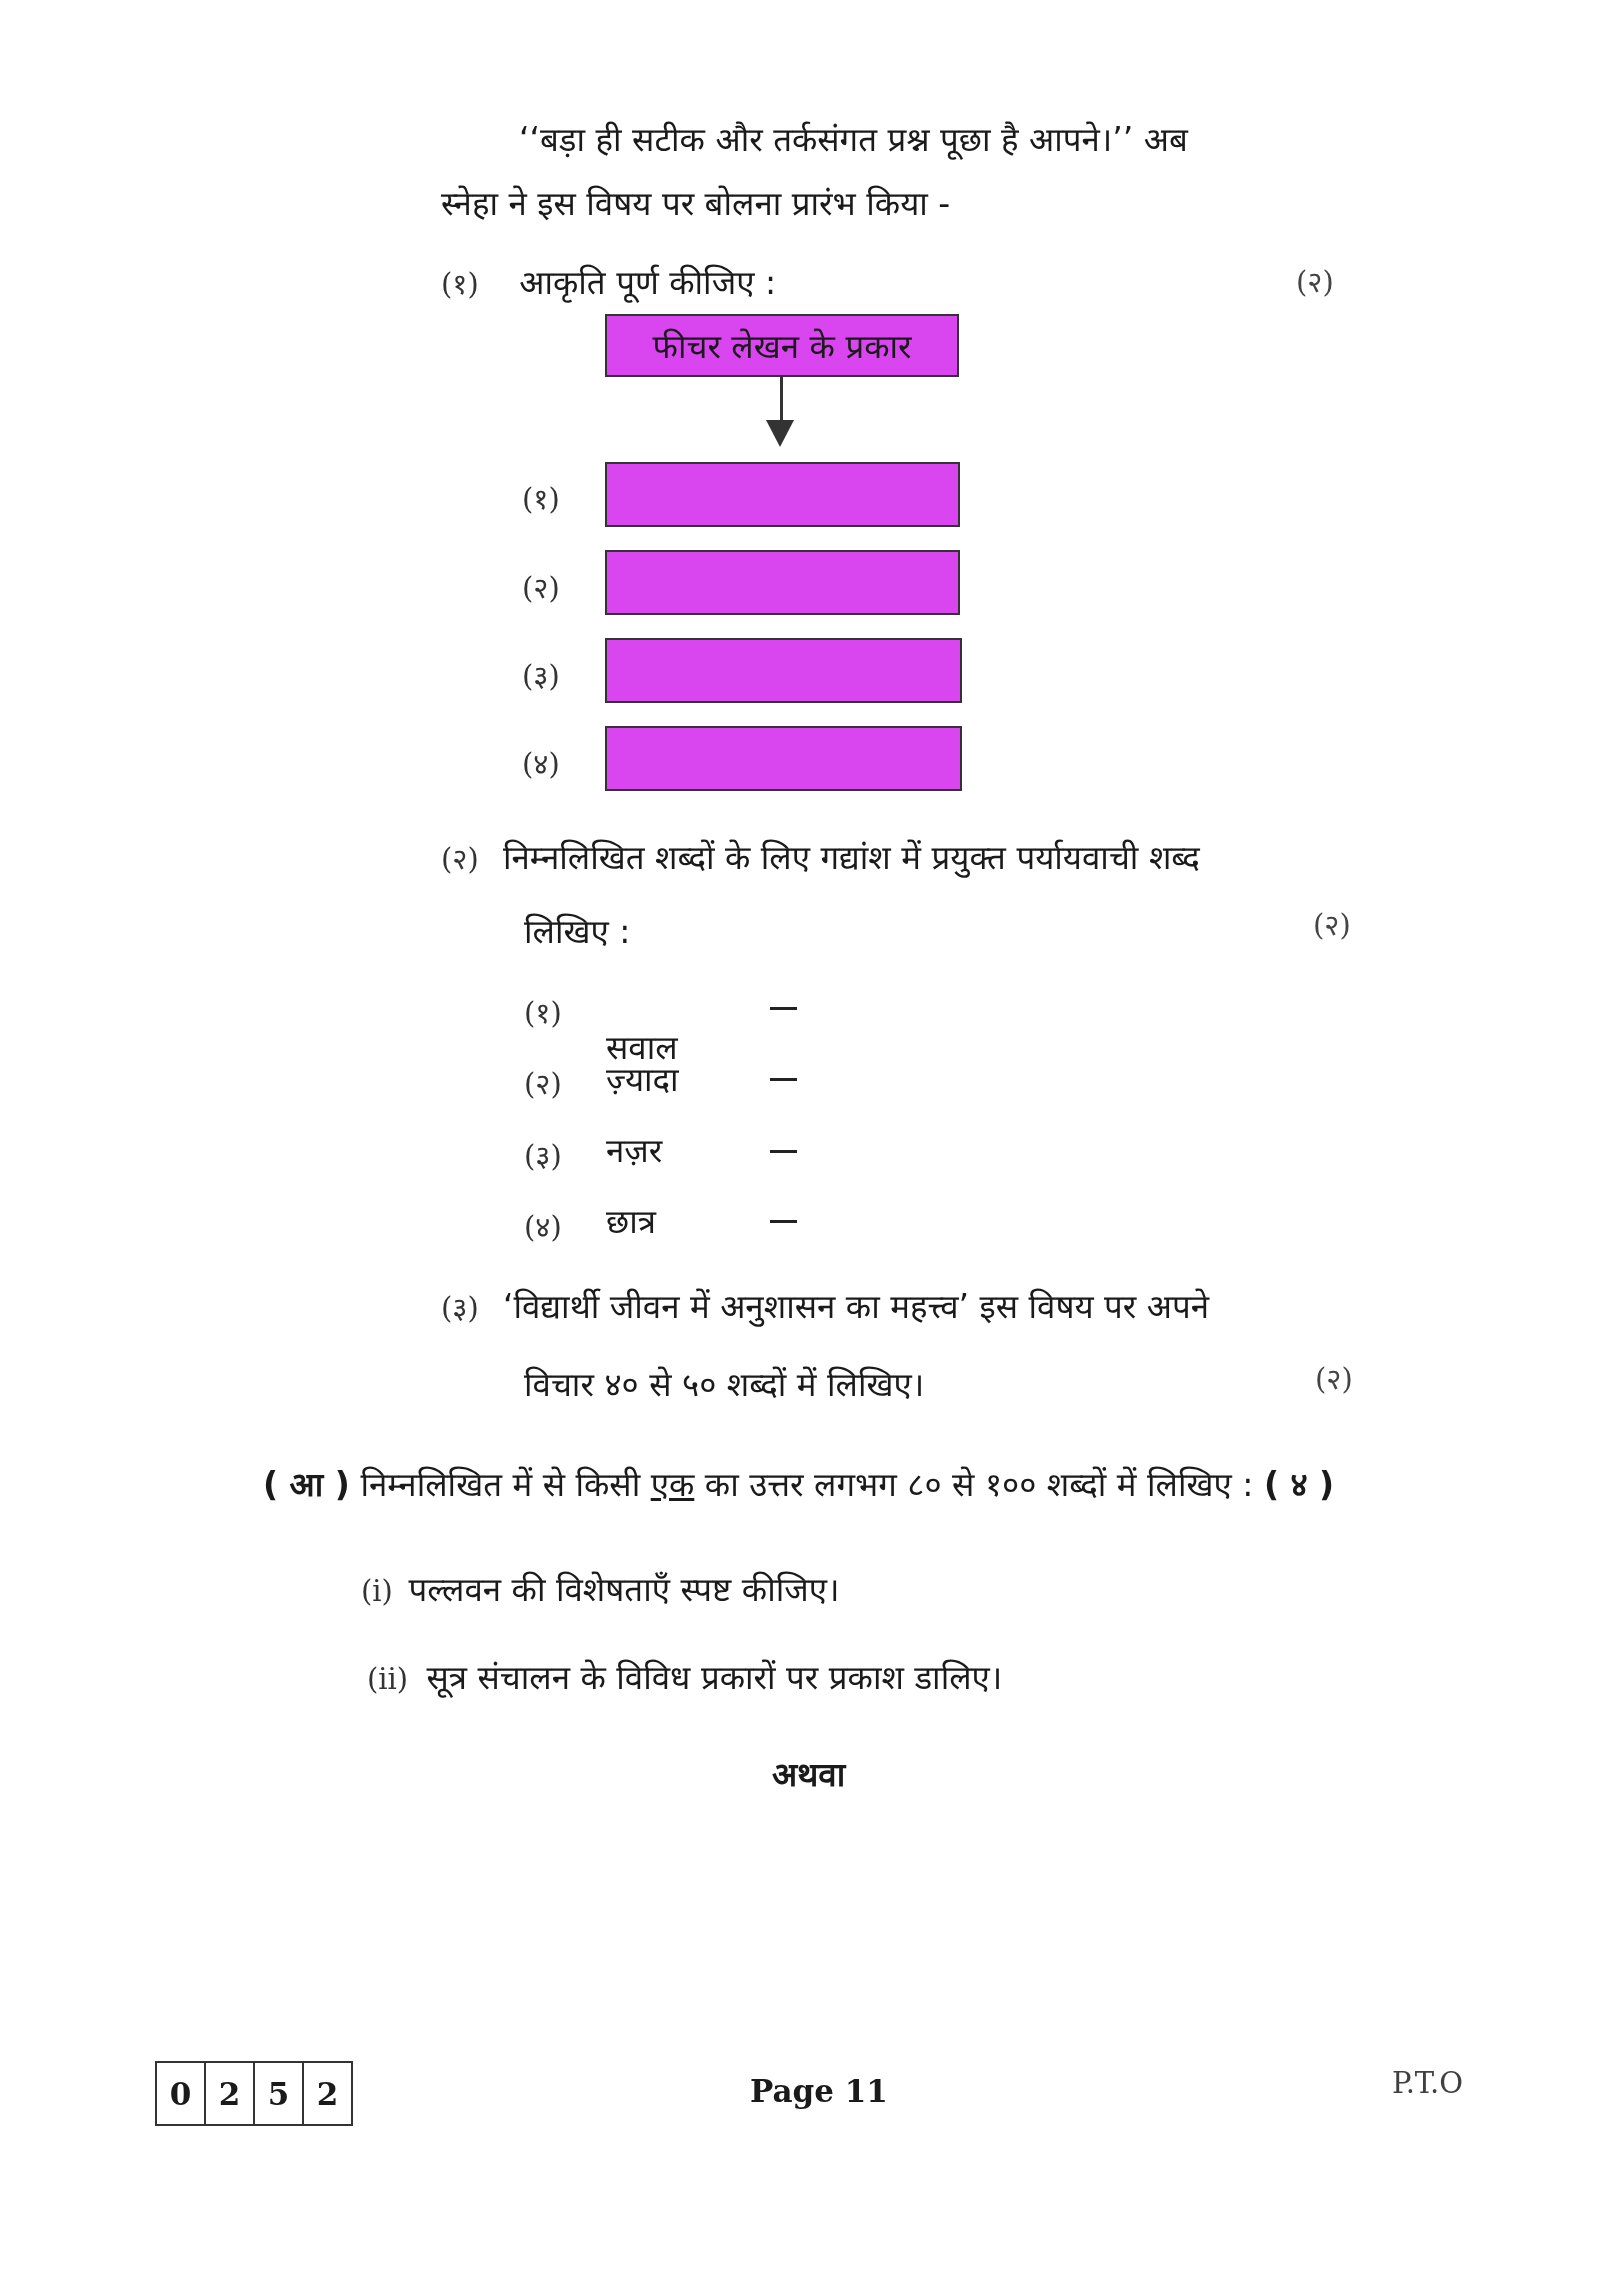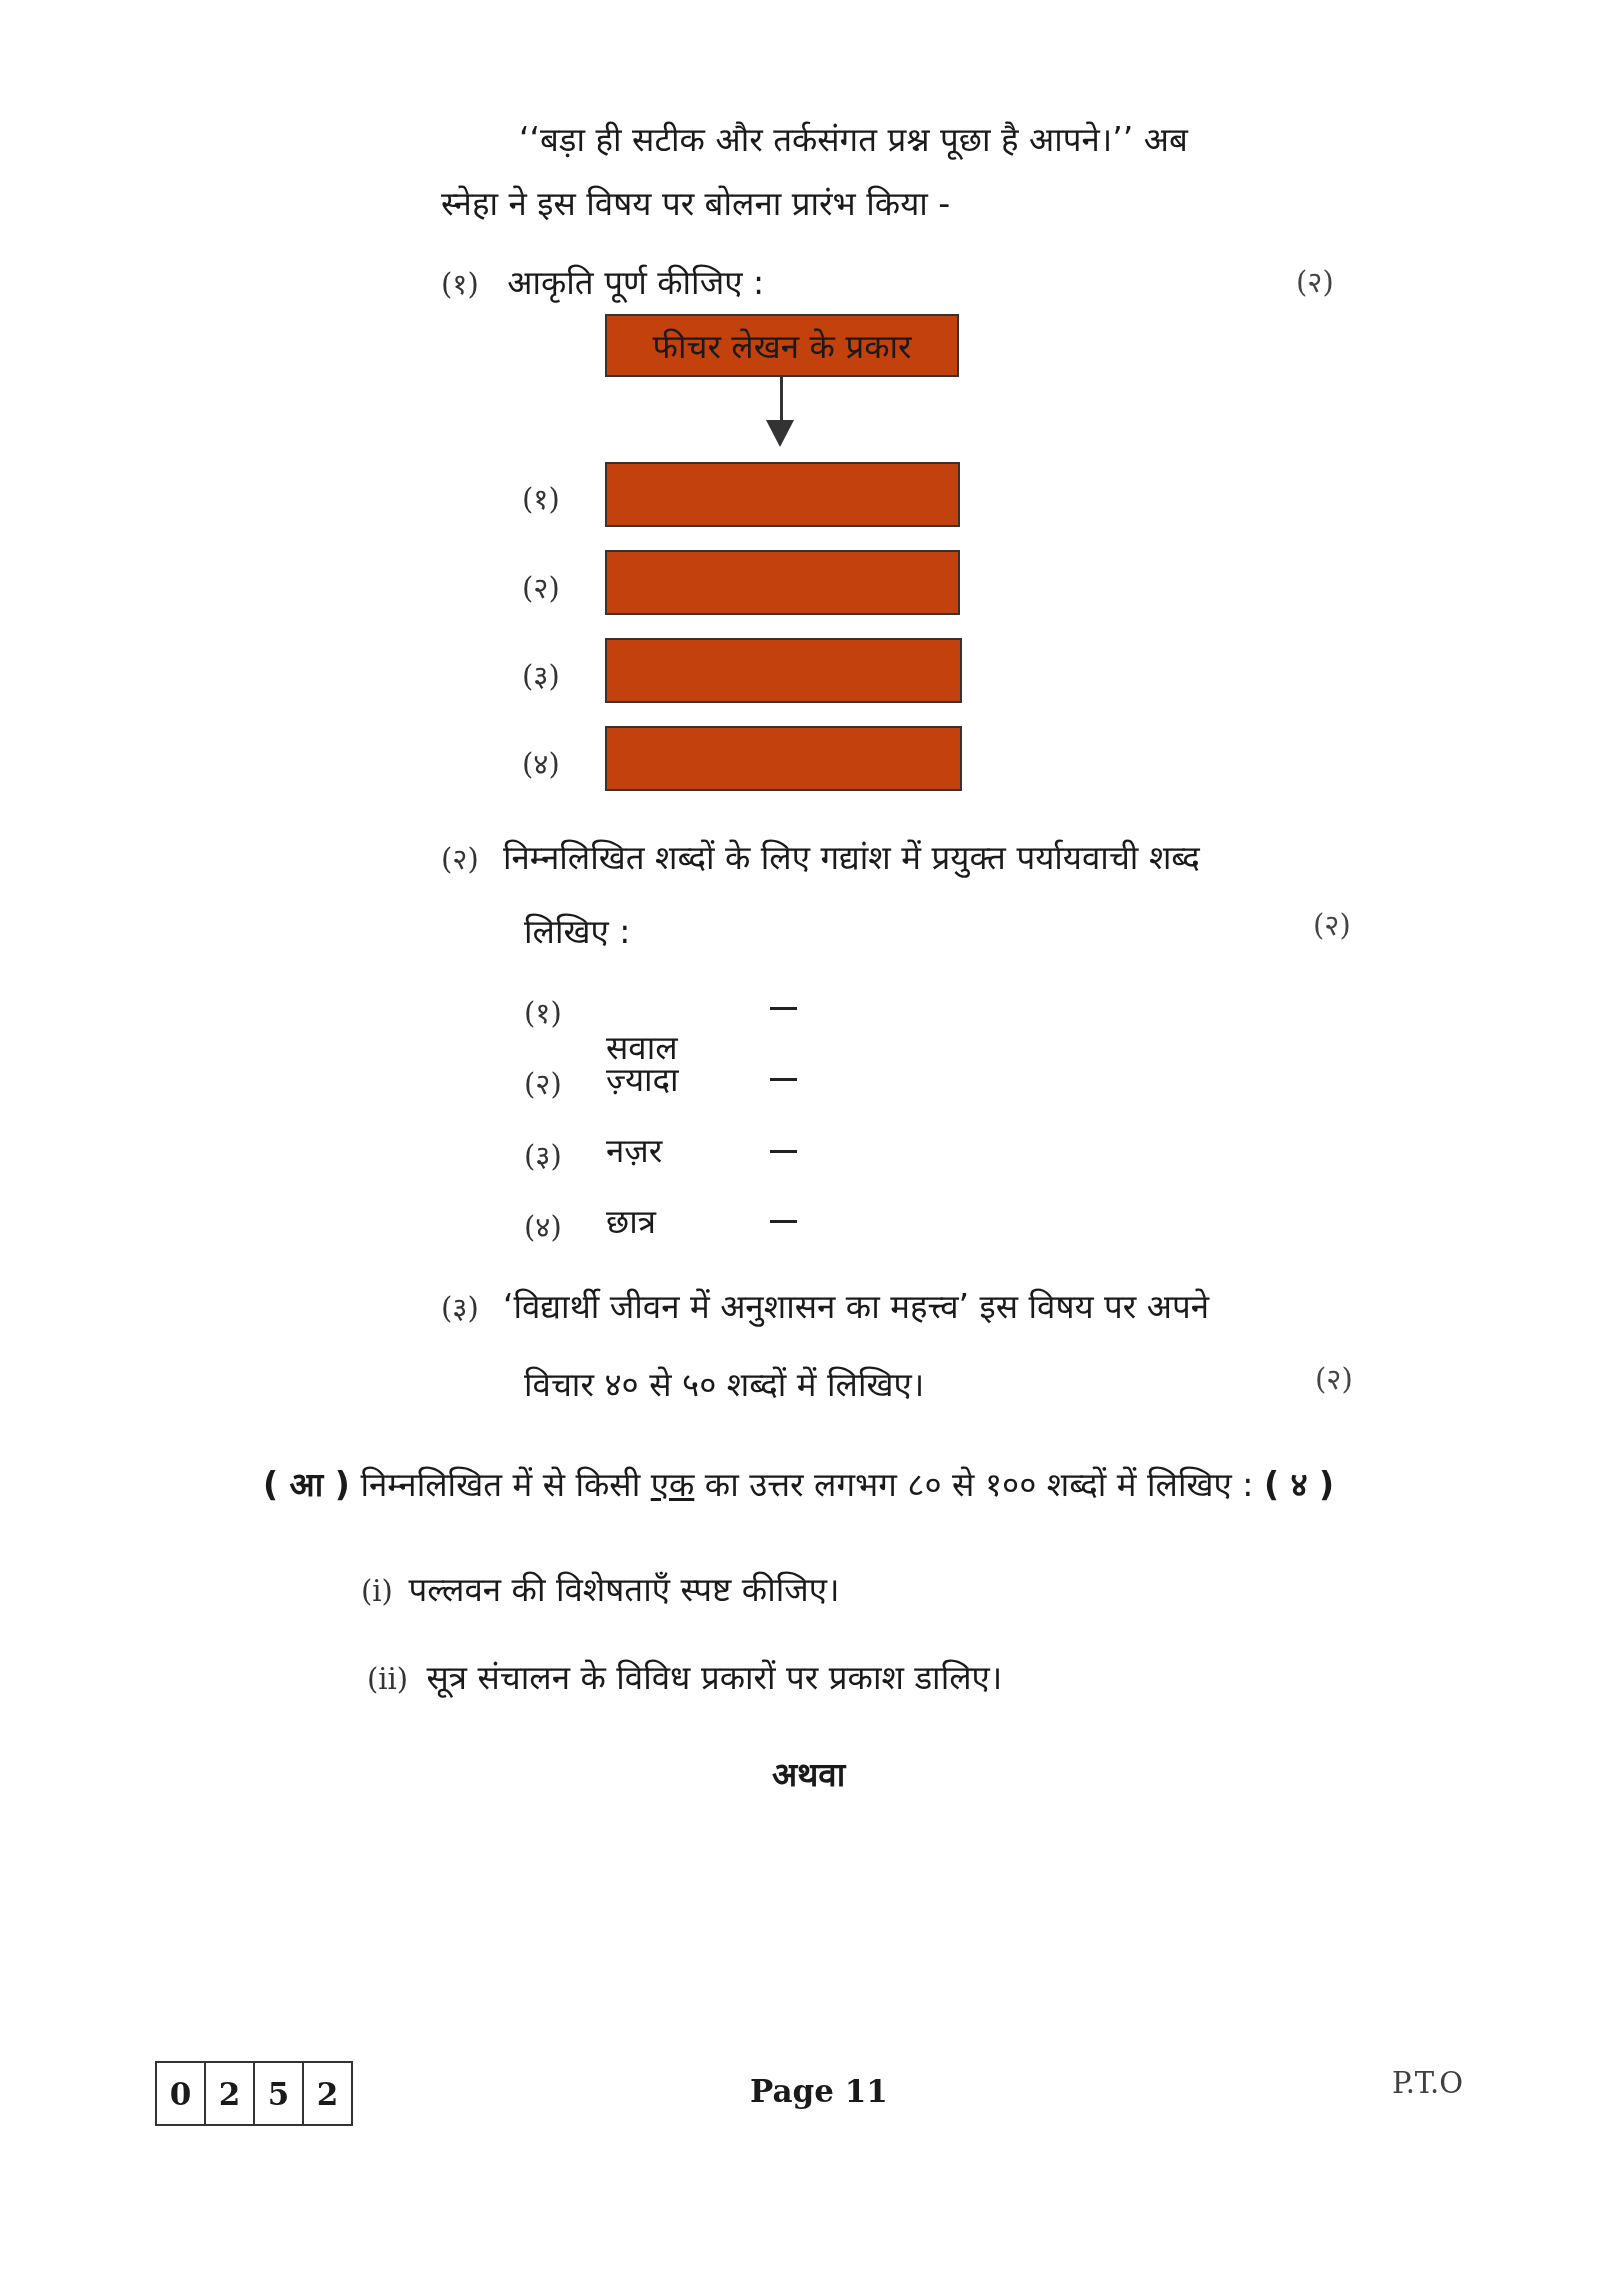--- a/index.html
+++ b/index.html
@@ -2,21 +2,21 @@
 <html><head>
 <meta charset="utf-8">
 <style>
   html, body { margin:0; padding:0; background:#ffffff; }
   body { width:1621px; height:2293px; position:relative; overflow:hidden;
          font-family:"DejaVu Sans", sans-serif; color:#1a1a1a; }
   .abs { position:absolute; white-space:nowrap; }
   .txt { font-size:33px; line-height:39px;text-align:right; }
   .num { font-family:"DejaVu Serif", serif; font-size:29px; color:#333; }
   .marks { font-family:"DejaVu Serif", serif; font-size:29px; color:#444; }
-  .box { position:absolute; border:2.9px solid #333; background:#c2410c; box-sizing:border-box; }
+  .box { position:absolute; border:2.9px solid #333; background:#d946ef; box-sizing:border-box; }
   .title-box { display:flex; align-items:center; justify-content:center; font-size:33px; }
   .arrow-line { position:absolute; width:2.9px; background:#333; }
   .arrow-head { position:absolute; width:0; height:0; border-left:14.7px solid transparent;
                 border-right:14.7px solid transparent; border-top:27.4px solid #333; }
   .dash { position:absolute; width:27.4px; height:2.9px; background:#222; }
   .bold { font-weight:bold; }
   .u { text-decoration:underline;margin-top:15px; }
   .code-box { position:absolute; display:flex; border:2.9px solid #333; }
   .code-cell { width:47px; height:61px; display:flex; align-items:center; justify-content:center;
                font-family:"DejaVu Serif", serif; font-size:31px; font-weight:bold;
@@ -26,21 +26,21 @@
   .pto { font-family:"DejaVu Serif", serif; font-size:29px; color:#404040; }
 </style>
 </head>
 <body>
 
 <div class="abs txt" style="left:519px; top:120px;">‘‘बड़ा ही सटीक और तर्कसंगत प्रश्न पूछा है आपने।’’ अब</div>
 <div class="abs txt" style="left:441px; top:184px;">स्नेहा ने इस विषय पर बोलना प्रारंभ किया -</div>
 
 <div class="abs txt" style="left:441px; top:263px;">
   <span class="num">(१)</span>
-  <span style="margin-left:18px;">आकृति पूर्ण कीजिए :</span>
+  <span style="margin-left:30px;">आकृति पूर्ण कीजिए :</span>
 </div>
 <div class="abs marks" style="left:1296px; top:261px;">(२)</div>
 
 <div class="box title-box" style="left:605px; top:314px; width:354px; height:63px;">
   <span>फीचर लेखन के प्रकार</span>
 </div>
 <div class="arrow-line" style="left:780px; top:376px; height:45px;"></div>
 <div class="arrow-head" style="left:766px; top:420px;"></div>
 
 <div class="abs num" style="left:522px; top:478px;">(१)</div>

